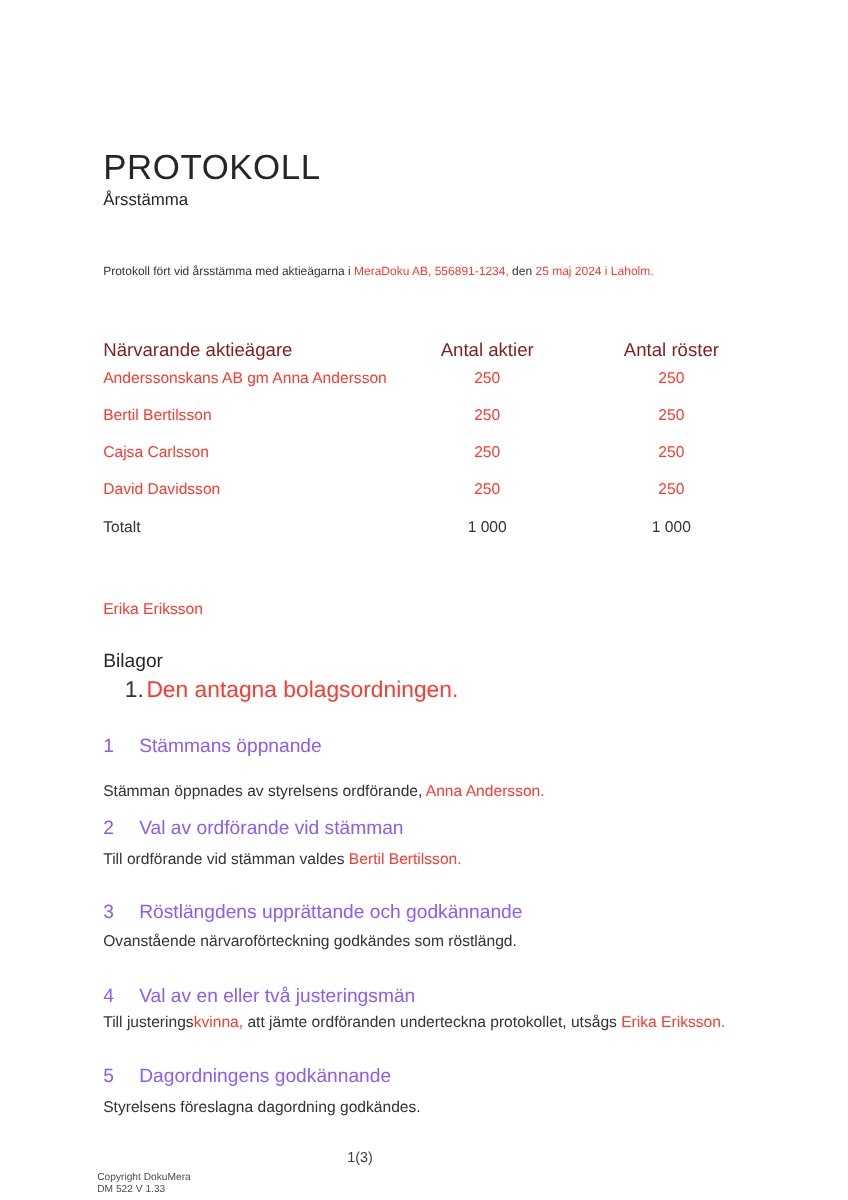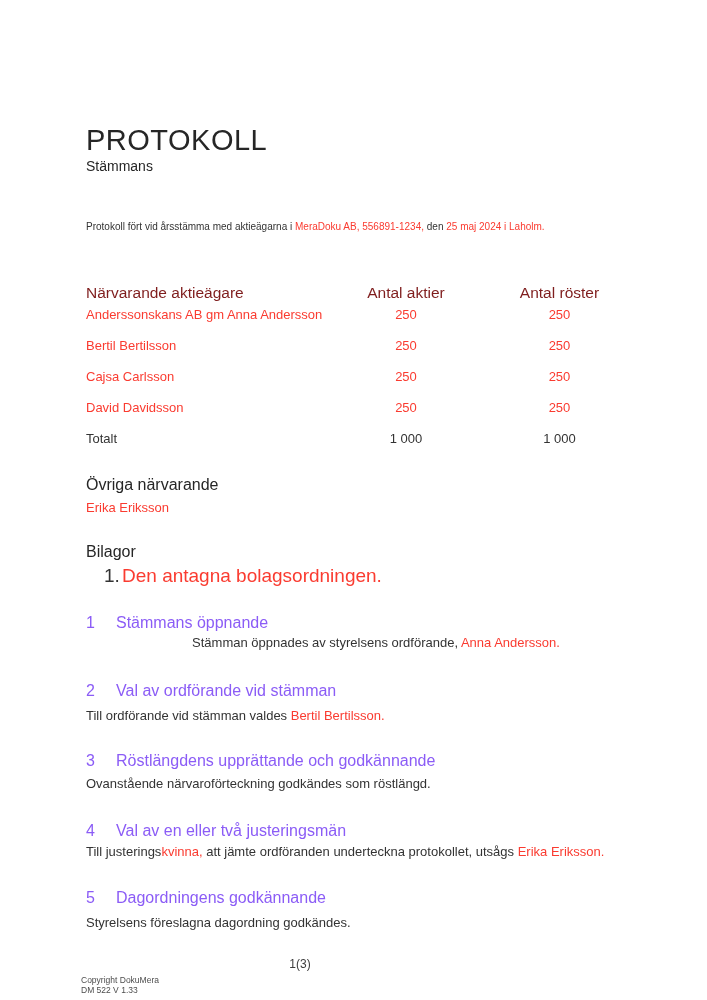--- a/index.html
+++ b/index.html
@@ -82,21 +82,21 @@
     position: absolute; left: 81px; top: 935px;
     font-size: 8.5px; line-height: 10px; color: #4d4d4d;
   }
 </style>
 </head>
 <body>
 
 <div class="page">
 
   <h1 class="abs doc-title">PROTOKOLL</h1>
-  <div class="abs doc-subtitle">Stämmans</div>
+  <div class="abs doc-subtitle">Årsstämma</div>
 
   <p class="abs intro" id="intro"><span class="">Protokoll fört vid årsstämma med aktieägarna i </span><span class="red">MeraDoku AB,</span><span class=""> </span><span class="red">556891-1234,</span><span class=""> den </span><span class="red">25 maj 2024 i Laholm.</span></p>
 
   <div class="th col1">Närvarande aktieägare</div>
   <div class="th col2">Antal aktier</div>
   <div class="th col3">Antal röster</div>
   <div id="table-rows">
       <div class="trow col1 red-row" style="top: 265px;">Anderssonskans AB gm Anna Andersson</div>
       <div class="trow col2 red-row" style="top: 265px;">250</div>
       <div class="trow col3 red-row" style="top: 265px;">250</div>
@@ -107,31 +107,30 @@
       <div class="trow col2 red-row" style="top: 327px;">250</div>
       <div class="trow col3 red-row" style="top: 327px;">250</div>
       <div class="trow col1 red-row" style="top: 358px;">David Davidsson</div>
       <div class="trow col2 red-row" style="top: 358px;">250</div>
       <div class="trow col3 red-row" style="top: 358px;">250</div>
       <div class="trow col1" style="top: 389px;">Totalt</div>
       <div class="trow col2" style="top: 389px;">1 000</div>
       <div class="trow col3" style="top: 389px;">1 000</div>
     </div>
 
-  <div class="subhead" style="top:434px">Övriga närvarande</div>
   <div class="redline red" style="top:458px">Erika Eriksson</div>
 
   <div class="subhead" style="top:501px">Bilagor</div>
   <div id="attachment-list">
       <div class="list-item"><span class="li-num">1.</span><span class="red">Den antagna bolagsordningen.</span></div>
     </div>
 
   <div id="sections">
       <div class="section-heading" style="top: 572px;"><span class="sec-num">1</span><span>Stämmans öppnande</span></div>
-      <p class="section-body" style="top: 593px; text-align: center;"><span class="">Stämman öppnades av styrelsens ordförande, </span><span class="red">Anna Andersson.</span></p>
+      <p class="section-body" style="top: 609px;"><span class="">Stämman öppnades av styrelsens ordförande, </span><span class="red">Anna Andersson.</span></p>
       <div class="section-heading" style="top: 640px;"><span class="sec-num">2</span><span>Val av ordförande vid stämman</span></div>
       <p class="section-body" style="top: 666px;"><span class="">Till ordförande vid stämman valdes </span><span class="red">Bertil Bertilsson.</span></p>
       <div class="section-heading" style="top: 710px;"><span class="sec-num">3</span><span>Röstlängdens upprättande och godkännande</span></div>
       <p class="section-body" style="top: 734px;"><span class="">Ovanstående närvaroförteckning godkändes som röstlängd.</span></p>
       <div class="section-heading" style="top: 780px;"><span class="sec-num">4</span><span>Val av en eller två justeringsmän</span></div>
       <p class="section-body" style="top: 802px;"><span class="">Till justerings</span><span class="red">kvinna,</span><span class=""> att jämte ordföranden underteckna protokollet, utsågs </span><span class="red">Erika Eriksson.</span></p>
       <div class="section-heading" style="top: 847px;"><span class="sec-num">5</span><span>Dagordningens godkännande</span></div>
       <p class="section-body" style="top: 873px;"><span class="">Styrelsens föreslagna dagordning godkändes.</span></p>
     </div>
 

